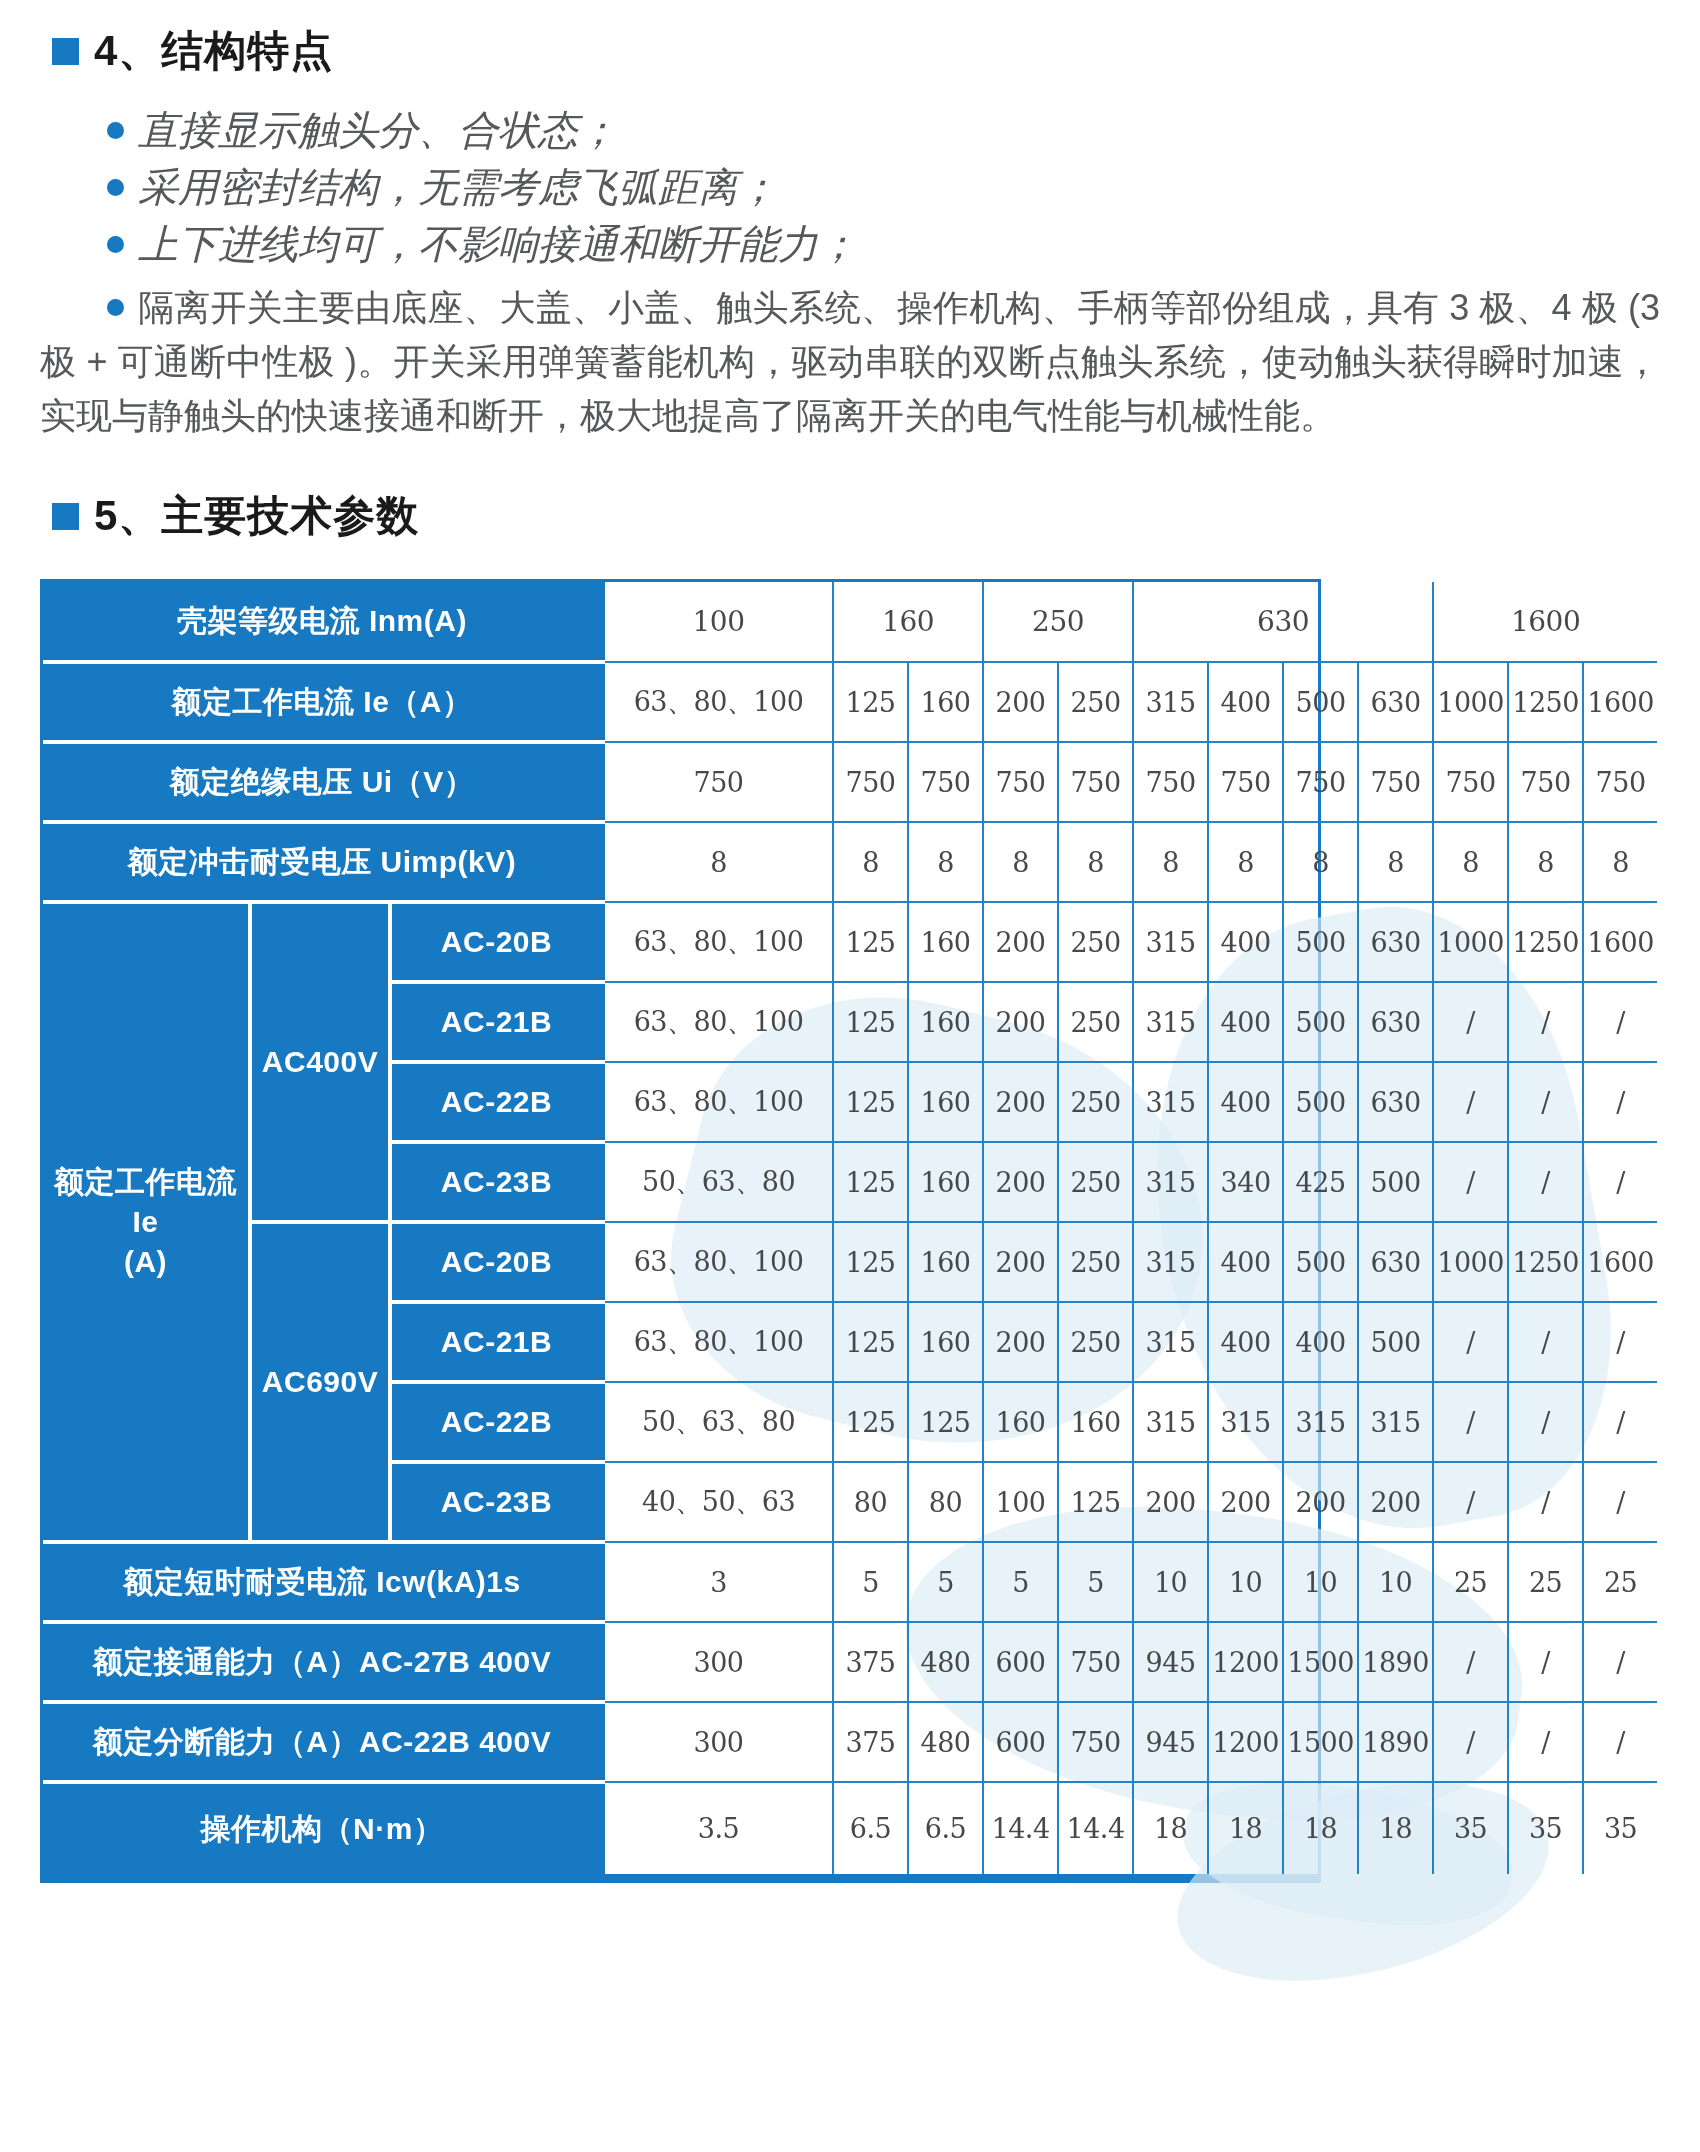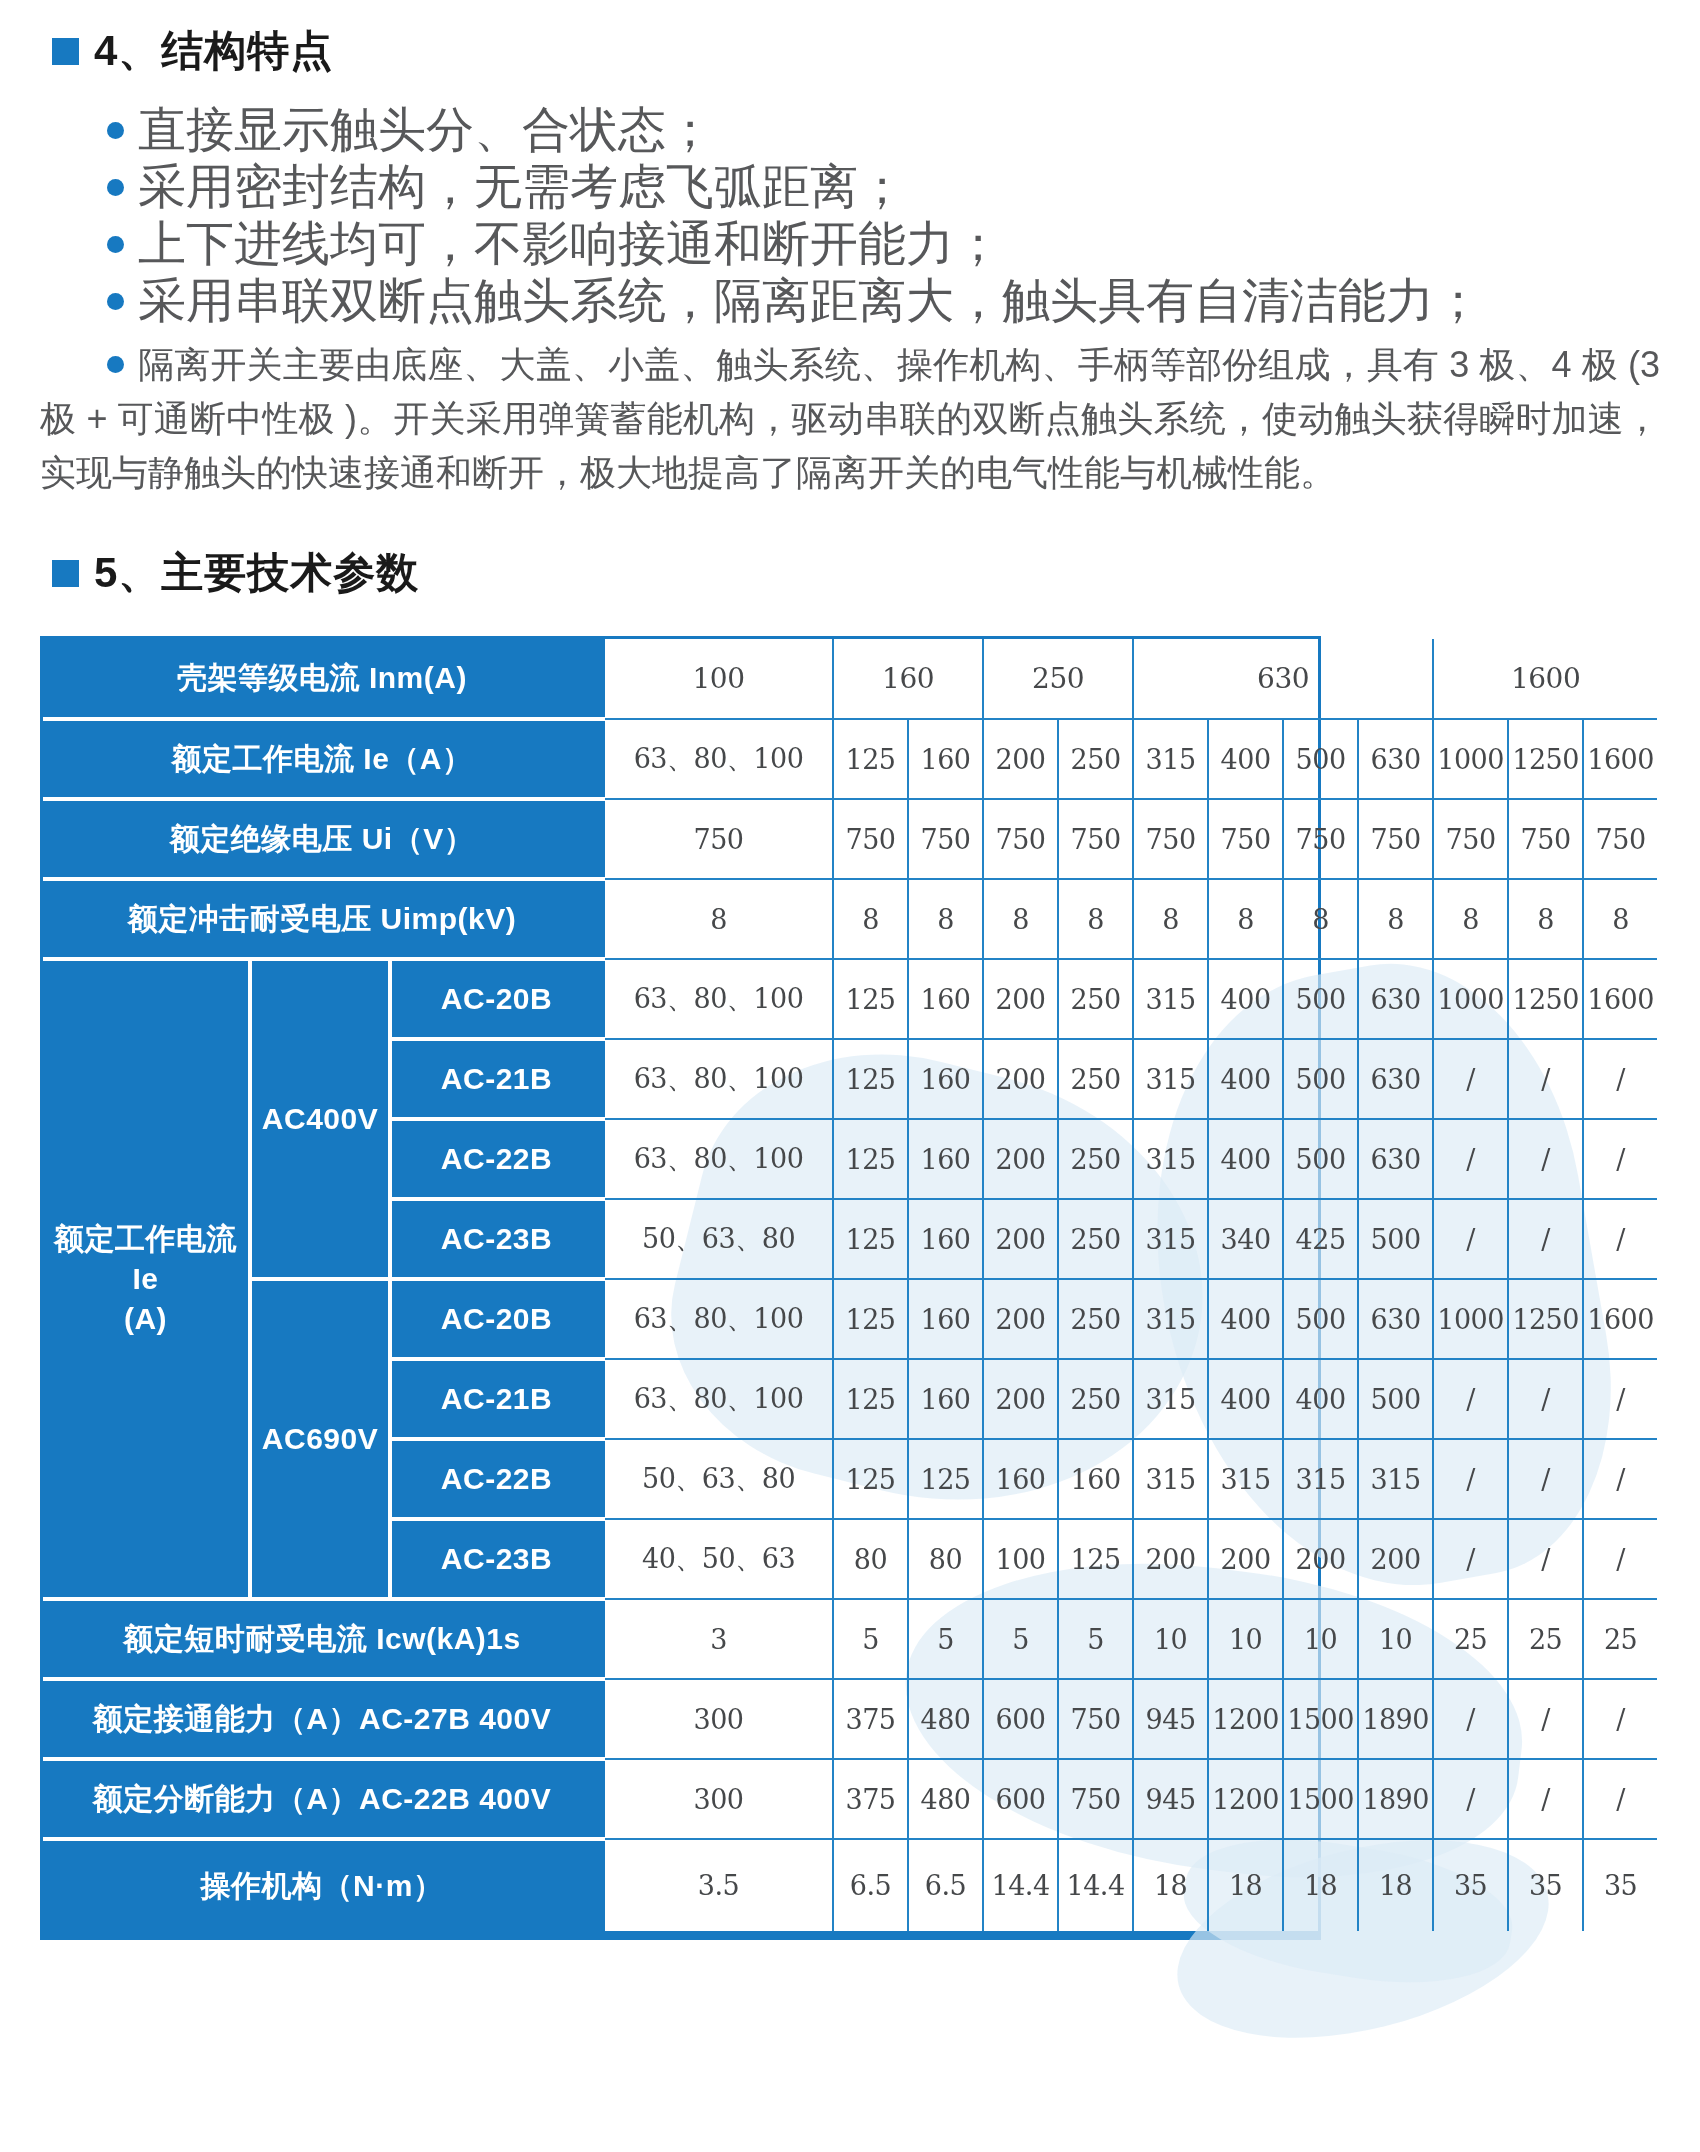--- a/index.html
+++ b/index.html
@@ -29,22 +29,22 @@
   .sec-title .sq{
     width:27px;height:27px;background:var(--blue);
     display:inline-block;margin-right:15px;flex:0 0 auto;
   }
   #sec4-title{margin-bottom:36px;}
   #sec5-title{margin-top:50px;margin-bottom:0;}
 
   
   ul.features{list-style:none;}
   ul.features li{
-    font-size:48px;line-height:40px;margin-bottom:17px;
-    padding-left:67px;text-align:left;white-space:nowrap;
+    font-size:40px;line-height:40px;margin-bottom:17px;
+    padding-left:67px;text-align:left;white-space:nowrap;font-style:italic;
   }
   .dot{
     display:inline-block;width:17px;height:17px;border-radius:50%;
     background:var(--blue);margin-right:14px;vertical-align:middle;
     position:relative;top:-3px;flex:0 0 auto;
   }
 
   
   p.para{
     font-size:36px;line-height:54px;text-align:justify;
@@ -103,21 +103,20 @@
 
   <h2 class="sec-title" id="sec4-title">
     <span class="sq"></span>
     <span>4、结构特点</span>
   </h2>
 
   <ul class="features" id="feature-list">
       <li><span class="dot"></span><span>直接显示触头分、合状态；</span></li>
       <li><span class="dot"></span><span>采用密封结构，无需考虑飞弧距离；</span></li>
       <li><span class="dot"></span><span>上下进线均可，不影响接通和断开能力；</span></li>
-      <li><span class="dot"></span><span>采用串联双断点触头系统，隔离距离大，触头具有自清洁能力；</span></li>
     </ul>
 
   <div id="feature-paragraphs">
       <p class="para"><span class="dot"></span><span>隔离开关主要由底座、大盖、小盖、触头系统、操作机构、手柄等部份组成，具有 3 极、4 极 (3 极 + 可通断中性极 )。开关采用弹簧蓄能机构，驱动串联的双断点触头系统，使动触头获得瞬时加速，实现与静触头的快速接通和断开，极大地提高了隔离开关的电气性能与机械性能。</span></p>
     </div>
 
   <h2 class="sec-title" id="sec5-title">
     <span class="sq"></span>
     <span>5、主要技术参数</span>
   </h2>

